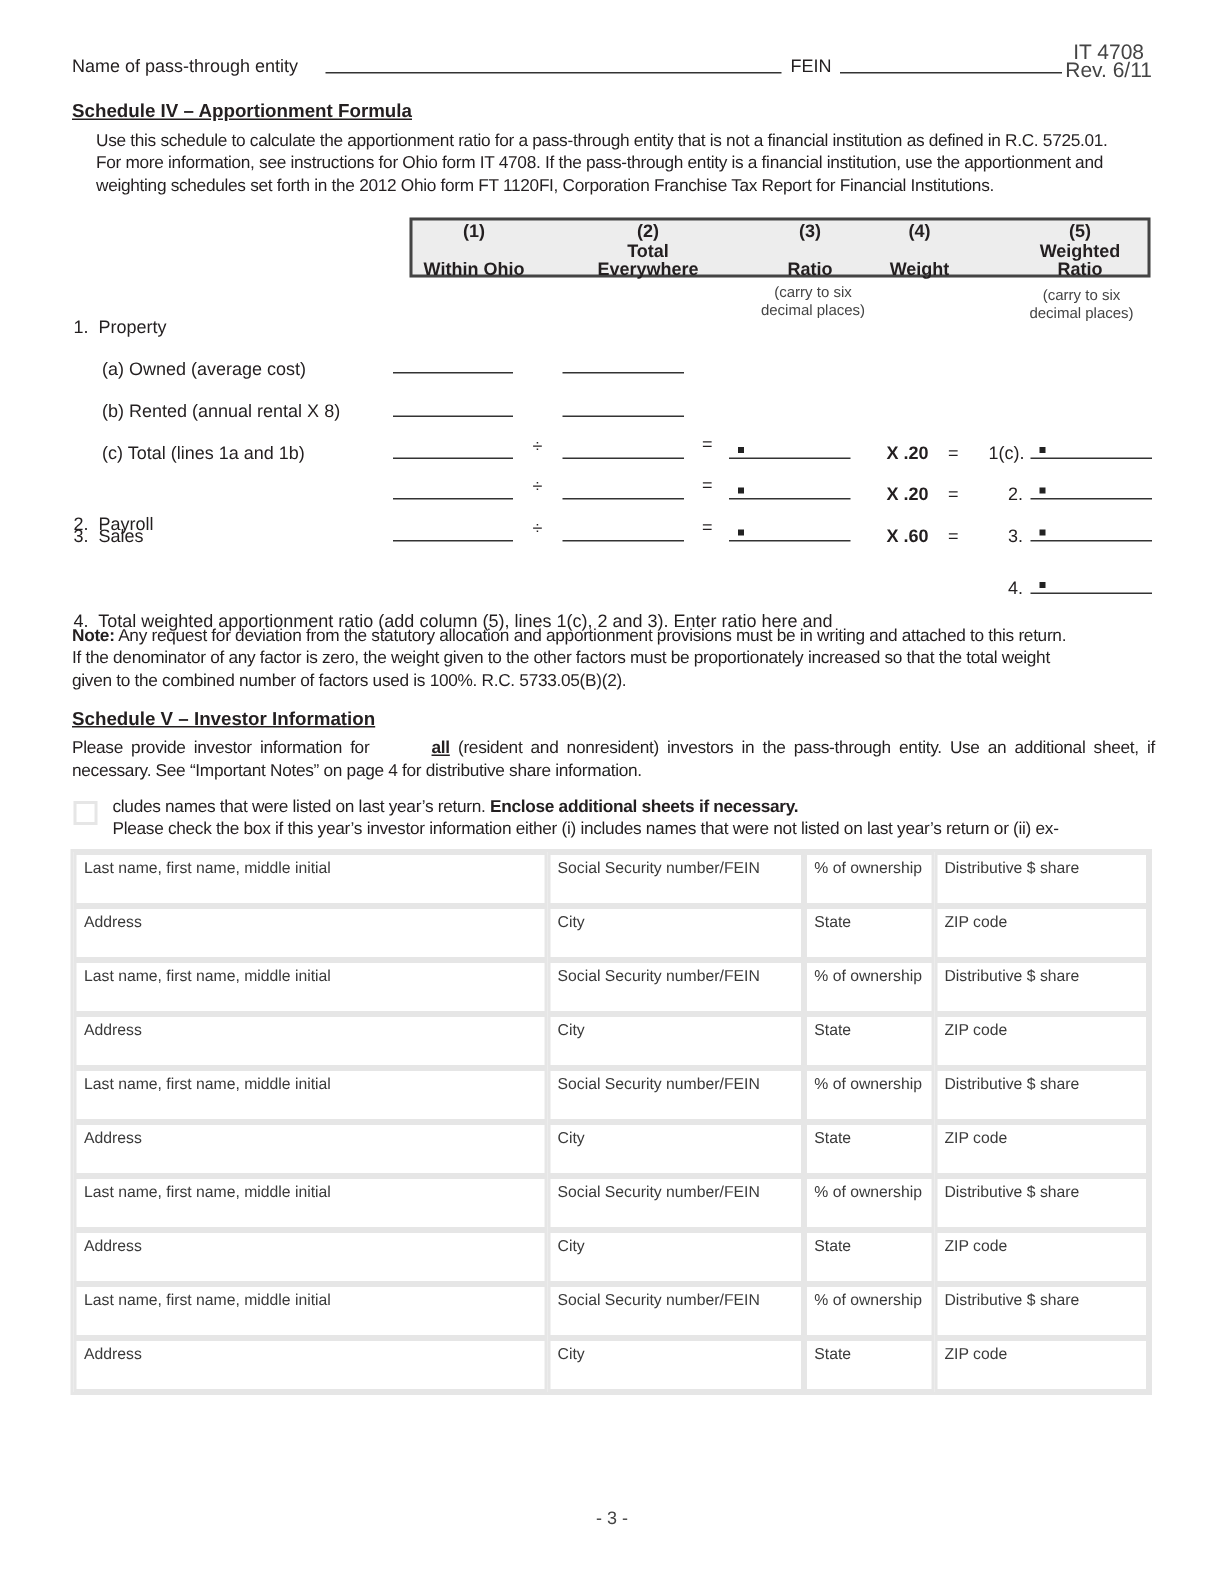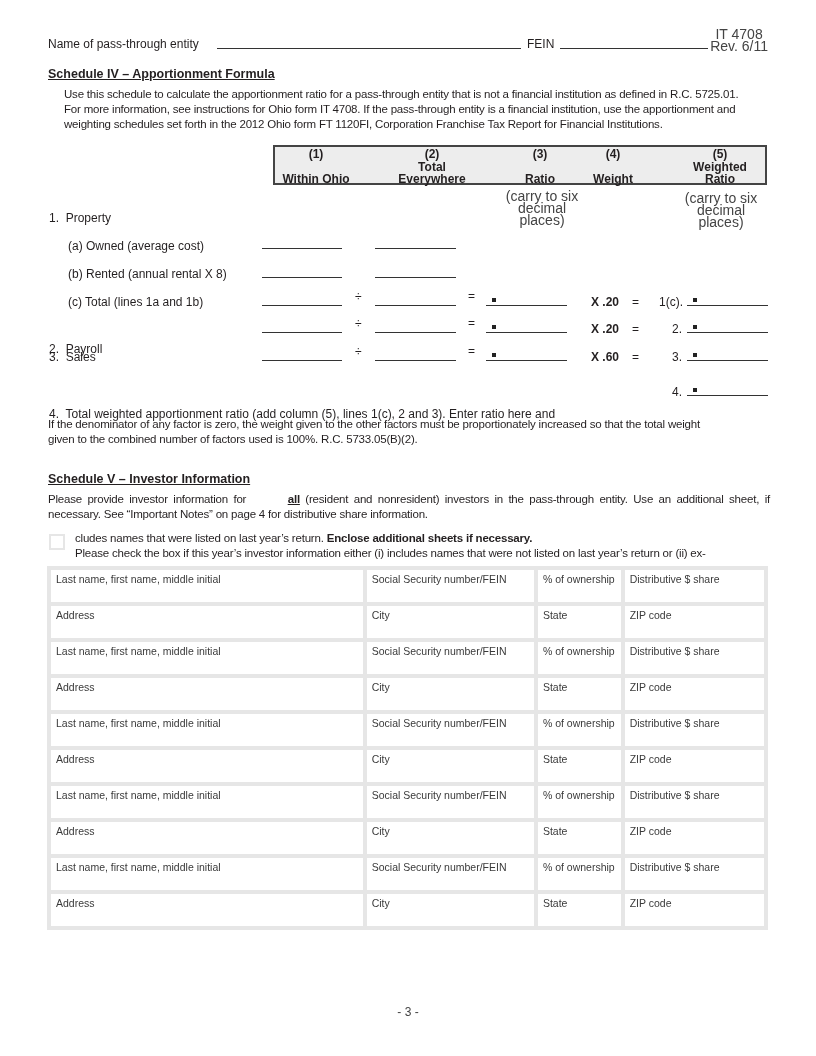--- a/index.html
+++ b/index.html
@@ -15,21 +15,21 @@
 
   
   #form-id { right: 48px; top: 28px; font-size: 14px; line-height: 12px; color: #444; text-align: center; }
 
   
   .colbox {
     position: absolute; left: 273px; top: 145px; width: 494px; height: 40px;
     background: #ededed; border: 2px solid #444; box-sizing: border-box;
   }
   .colhdr { position: absolute; font-weight: bold; font-size: 12px; text-align: center; line-height: 12.5px; }
-  .carry { position: absolute; font-size: 14px; color: #444; text-align: center; line-height: 12px; }
+  .carry { position: absolute; font-size: 10px; color: #444; text-align: center; line-height: 12px; }
 
   .lbl { position: absolute; font-size: 12px; }
   .op { position: absolute; font-size: 12px; }
   .dot { position: absolute; width: 4px; height: 4px; background: #222; }
 
   
   .inv-table {
     position: absolute; left: 47px; top: 566px; width: 721px;
     border-collapse: separate; border-spacing: 0;
     border: 2px solid #e6e6e6;
@@ -153,20 +153,21 @@
 <div class="dot" style="left:693px; top:353px;"></div>
 
 <div class="lbl" style="left:49px; top:377px; line-height:15px; white-space:pre;">
   <div>4.  Total weighted apportionment ratio (add column (5), lines 1(c), 2 and 3). Enter ratio here and</div>
 </div>
 <div class="lbl" style="left:672px; top:385px;">4.</div>
 <div class="line" style="left:687px; top:395px; width:81px;"></div>
 <div class="dot" style="left:693px; top:388px;"></div>
 
 <div class="abs t11 cond" style="left:48px; top:417px; line-height:15px; width:725px;">
+  <div><b>Note:</b><span> Any request for deviation from the statutory allocation and apportionment provisions must be in writing and attached to this return.</span></div>
   <div>If the denominator of any factor is zero, the weight given to the other factors must be proportionately increased so that the total weight</div>
   <div>given to the combined number of factors used is 100%. R.C. 5733.05(B)(2).</div>
 </div>
 
 <div class="abs" style="left:48px; top:472px; font-size:12.5px; font-weight:bold; text-decoration:underline;">Schedule V – Investor Information</div>
 <div class="abs t11 cond" style="left:48px; top:492px; line-height:15px; width:722px;">
   <div style="text-align:justify; text-align-last:justify;"><span>Please provide investor information for </span><b style="text-decoration:underline;margin-left:36px;">all</b><span> (resident and nonresident) investors in the pass-through entity. Use an additional sheet, if</span></div>
   <div>necessary. See “Important Notes” on page 4 for distributive share information.</div>
 </div>
 

